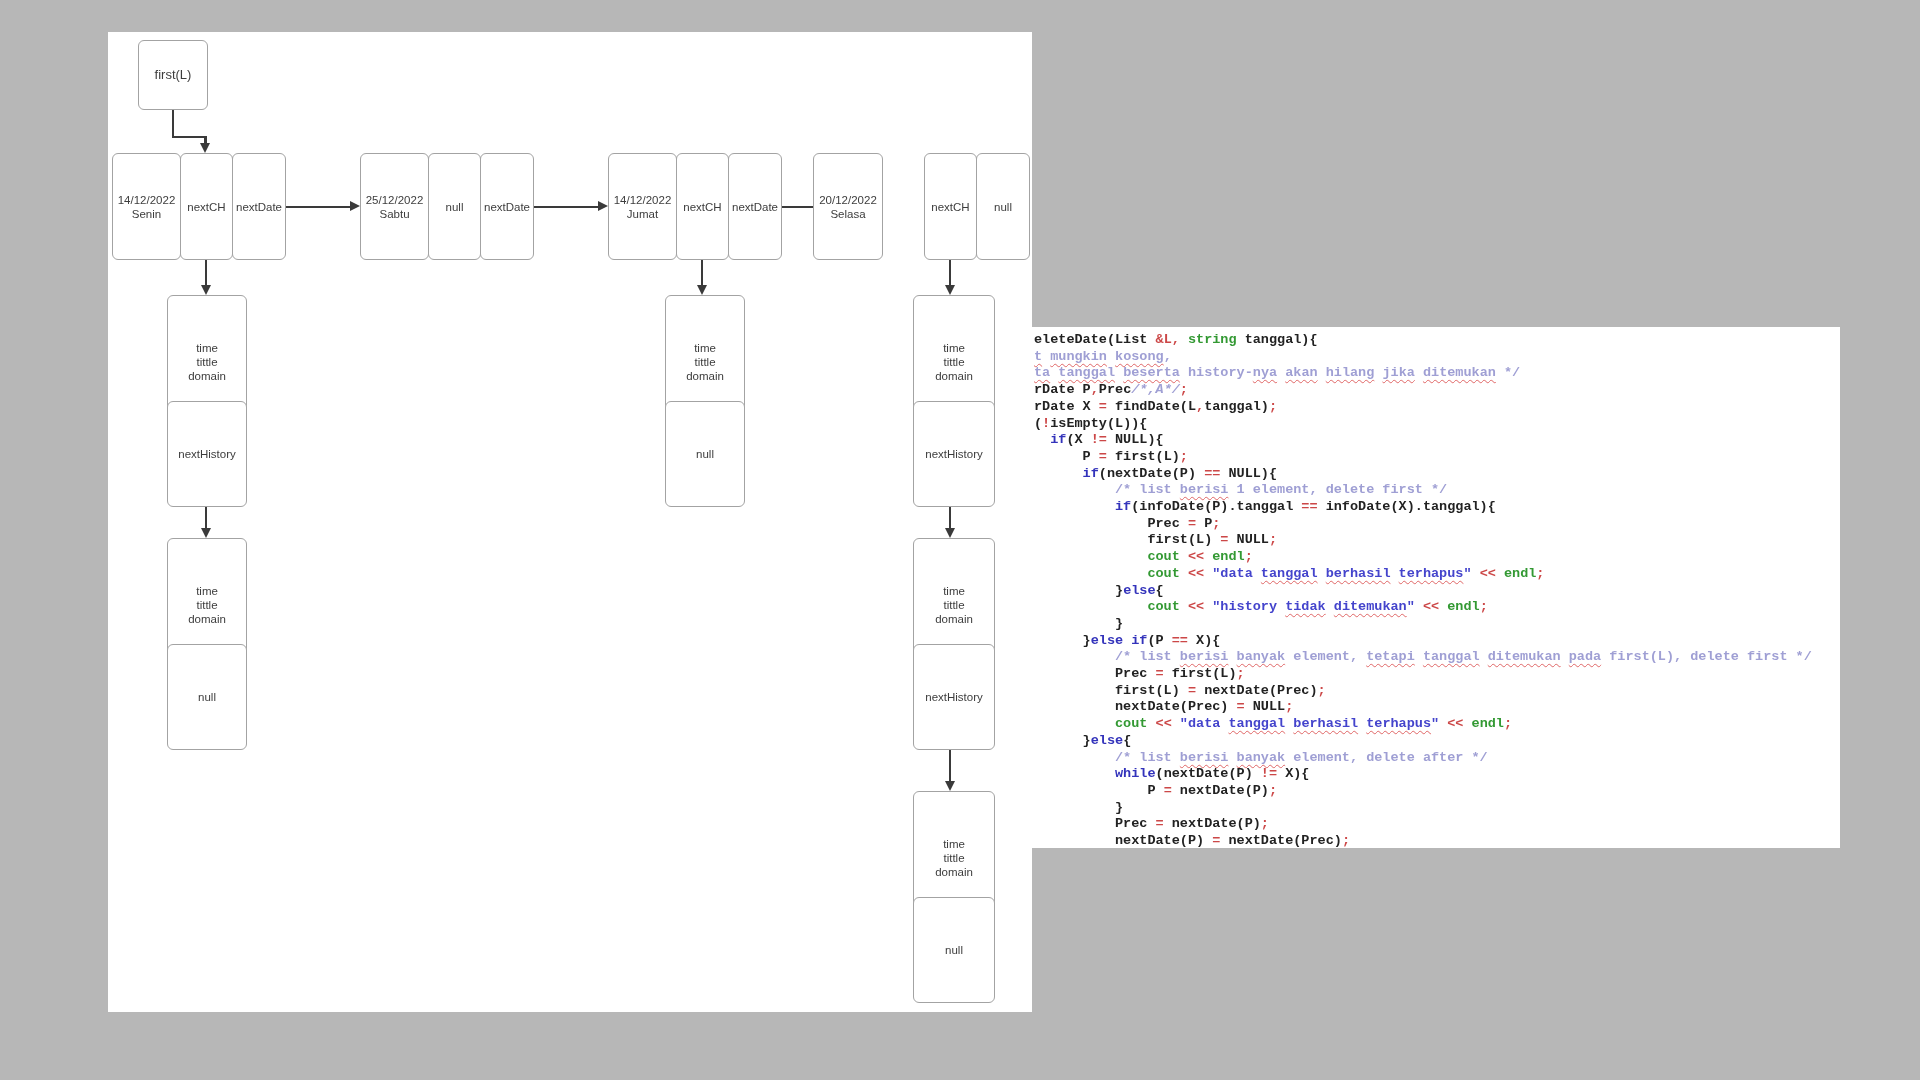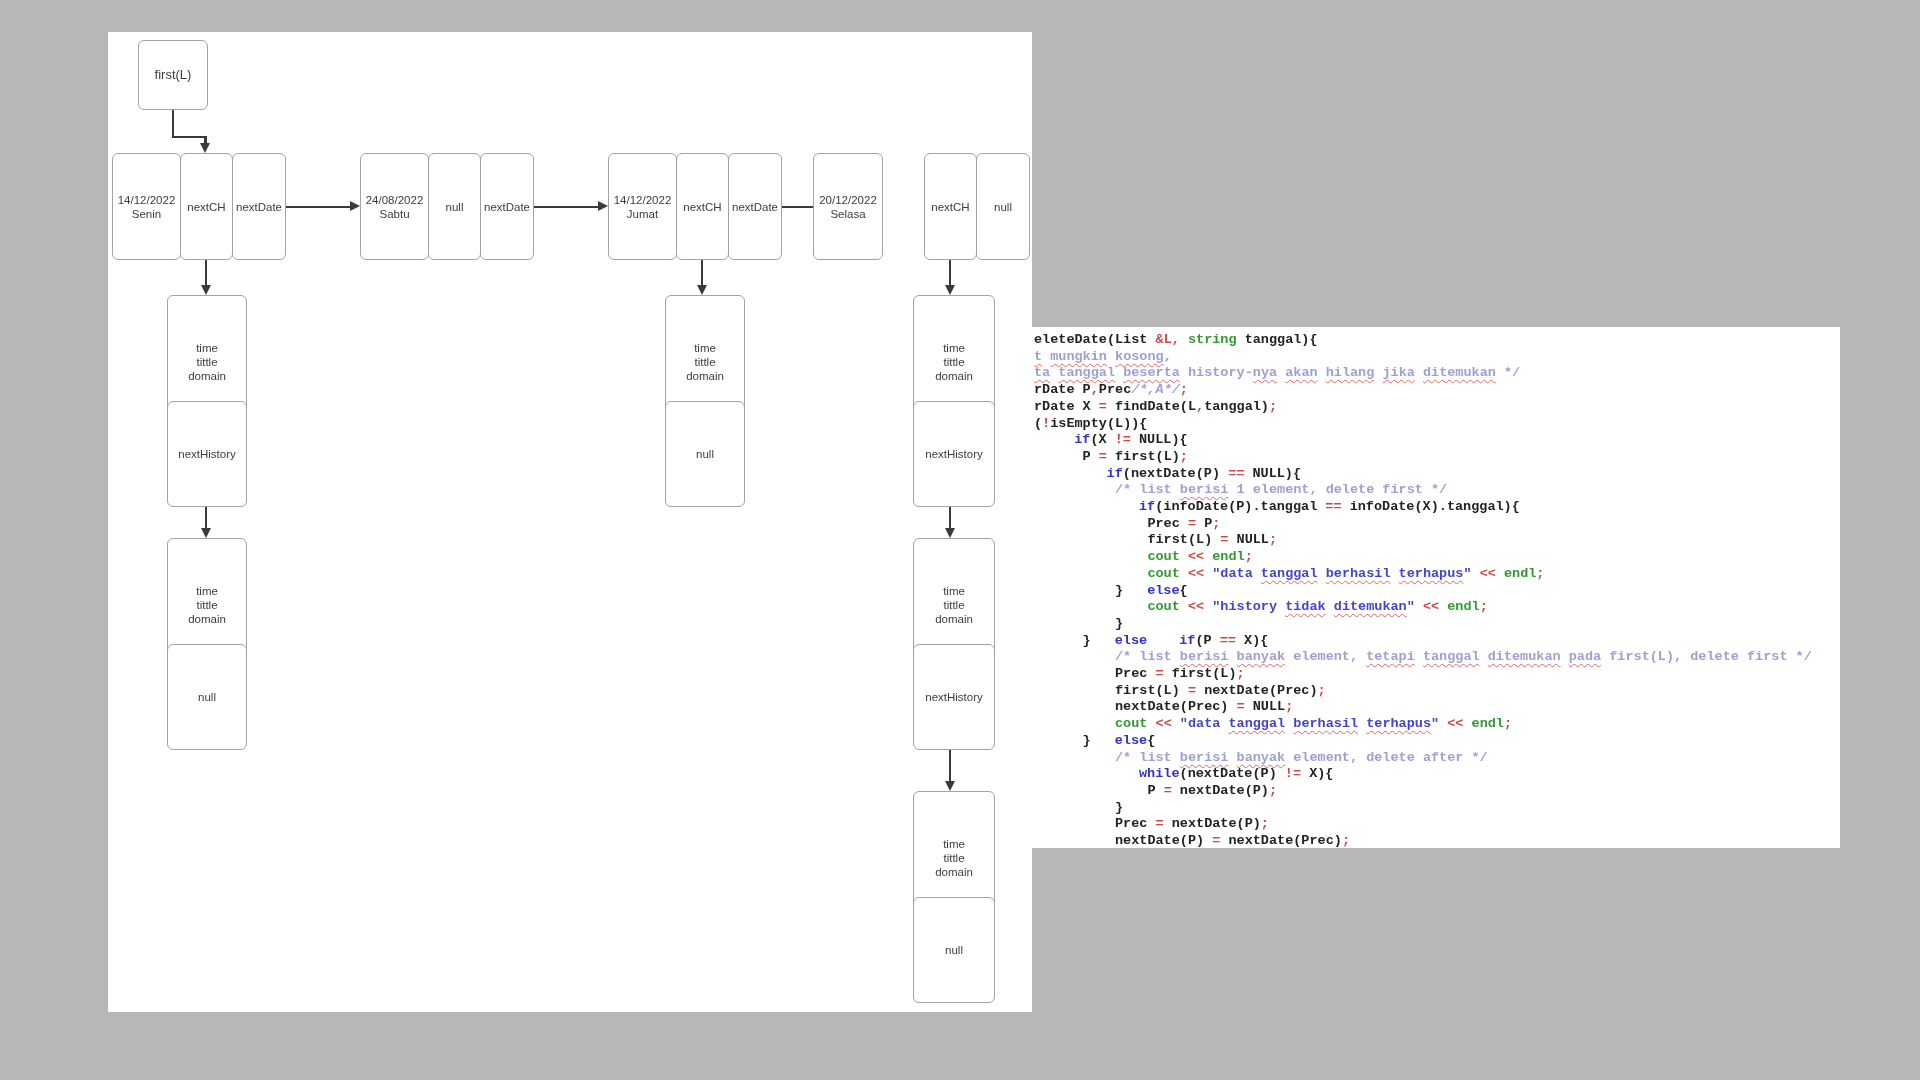--- a/index.html
+++ b/index.html
@@ -28,21 +28,21 @@
          border-right:5.5px solid transparent;border-top:10px solid var(--arrow);}
   .arr-r{position:absolute;width:0;height:0;border-top:5.5px solid transparent;
          border-bottom:5.5px solid transparent;border-left:10px solid var(--arrow);}
 
   
   .codewin{position:absolute;left:1032px;top:327px;width:808px;height:521px;
            background:#ffffff;overflow:hidden;}
   .codewin pre{margin:0;padding:5px 0 0 2px;font-family:"Liberation Mono",monospace;
                font-size:13.5px;line-height:16.7px;font-weight:bold;white-space:pre;color:#222;}
   .tk-p{color:#222;}
-  .tk-k{color:var(--keyword);margin-left:24px;}
+  .tk-k{color:var(--keyword);}
   .tk-g{color:var(--type-green);margin-top:8px;}
   .tk-o{color:var(--operator);}
   .tk-s{color:var(--string);}
   .tk-ss{color:var(--string);text-decoration:underline wavy var(--squiggle) 1px;text-underline-offset:3px;}
   .tk-c{color:var(--comment);}
   .tk-cs{color:var(--comment);text-decoration:underline wavy var(--squiggle) 1px;text-underline-offset:3px;}
   .tk-ci{color:var(--comment);font-style:italic;}
 </style>
 </head>
 <body>
@@ -66,21 +66,21 @@
     <span>nextCH</span>
   </div>
   <div class="box row-cell" style="left:124px;width:54px;">
     <span>nextDate</span>
   </div>
 
   <div class="hline" style="left:178px;top:173.5px;width:65px;"></div>
   <div class="arr-r" style="left:242px;top:169px;"></div>
 
   <div class="box row-cell" style="left:252px;width:69px;">
-    <span>24/08/2022
+    <span>25/12/2022
 Sabtu</span>
   </div>
   <div class="box row-cell" style="left:320px;width:53px;">
     <span>null</span>
   </div>
   <div class="box row-cell" style="left:372px;width:54px;">
     <span>nextDate</span>
   </div>
 
   <div class="hline" style="left:426px;top:173.5px;width:65px;"></div>

